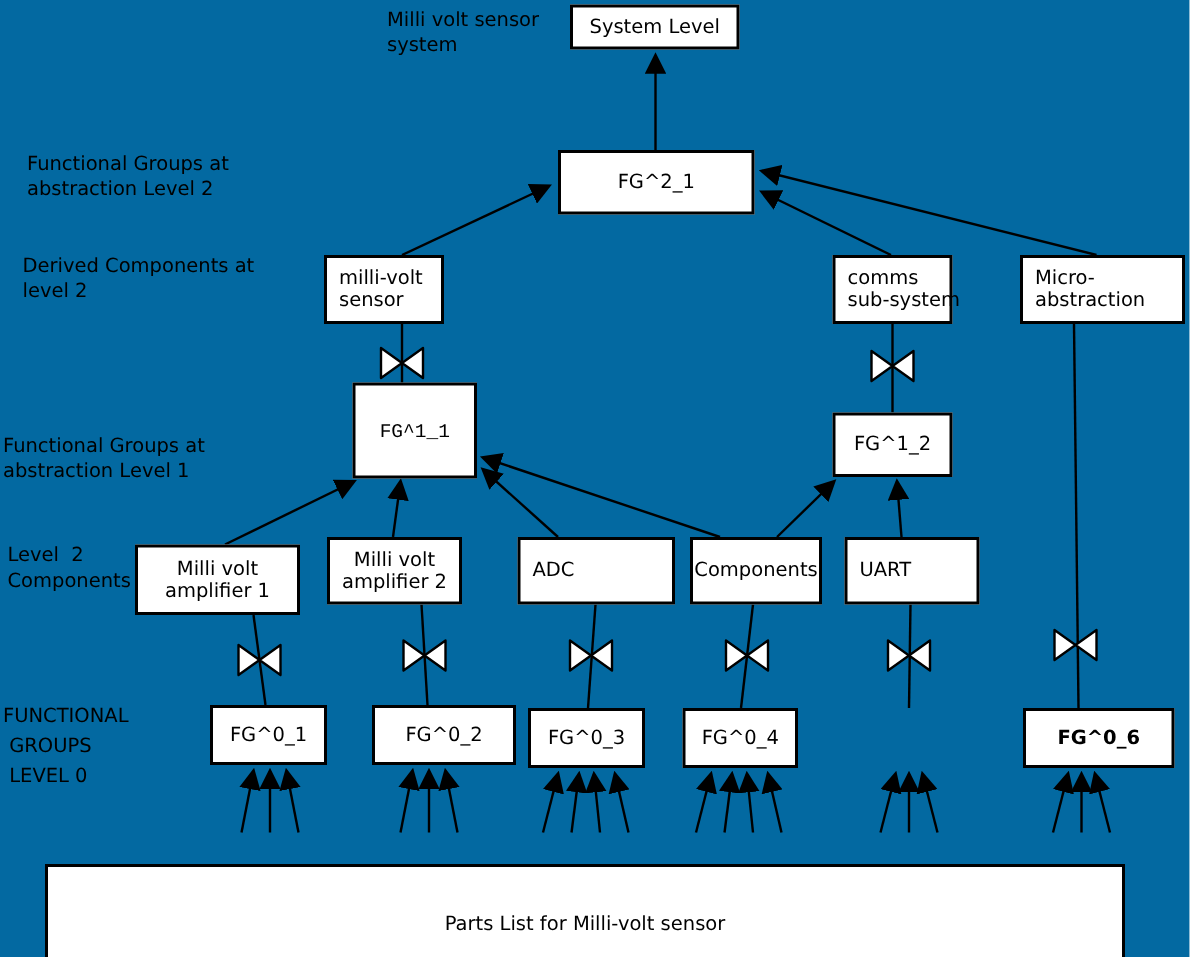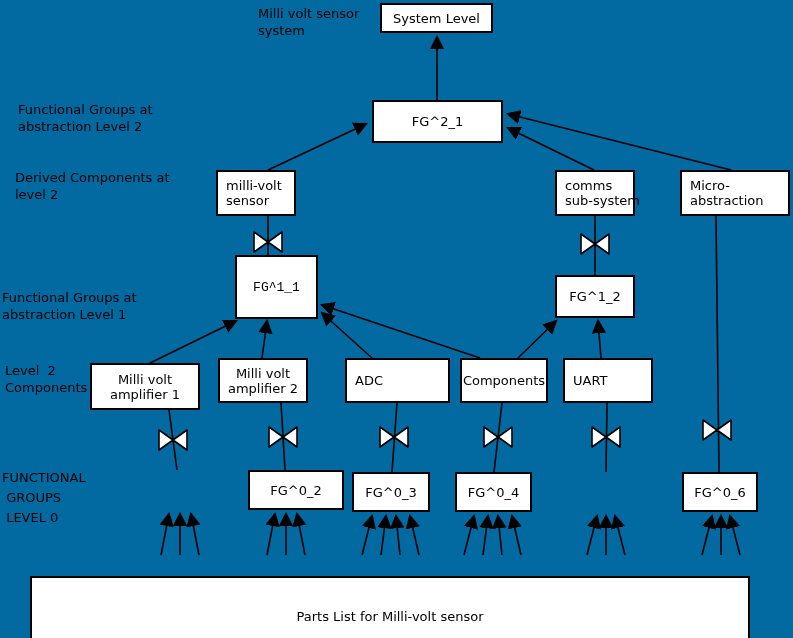--- a/index.html
+++ b/index.html
@@ -126,20 +126,21 @@
   <div class="node" style="left:555px; top:275px; width:80px; height:43px;">FG^1_2</div>
 
   <div class="node" style="left:90px;  top:363px; width:110px; height:47px;">Milli volt
 amplifier 1</div>
   <div class="node" style="left:218px; top:358px; width:90px;  height:45px;">Milli volt
 amplifier 2</div>
   <div class="node align-left" style="left:345px; top:358px; width:105px; height:45px;">ADC</div>
   <div class="node" style="left:460px; top:358px; width:88px;  height:45px; padding:0;">Components</div>
   <div class="node align-left" style="left:563px; top:358px; width:90px; height:45px;">UART</div>
 
+  <div class="node" style="left:140px; top:470px; width:78px; height:40px;">FG^0_1</div>
   <div class="node" style="left:248px; top:470px; width:96px; height:40px;">FG^0_2</div>
   <div class="node" style="left:352px; top:472px; width:78px; height:40px;">FG^0_3</div>
   <div class="node" style="left:455px; top:472px; width:77px; height:40px;">FG^0_4</div>
-  <div class="node" style="left:682px; top:472px; width:76px; height:40px;">FG^0_6</div>
+  <div class="node" style="left:682px; top:472px; width:101px; height:40px;font-weight:bold;">FG^0_6</div>
 
   <div class="node" style="left:30px; top:556px; width:720px; height:80px;margin-top:20px;">Parts List for Milli-volt sensor</div>
 
 </div>
 
 </body></html>

